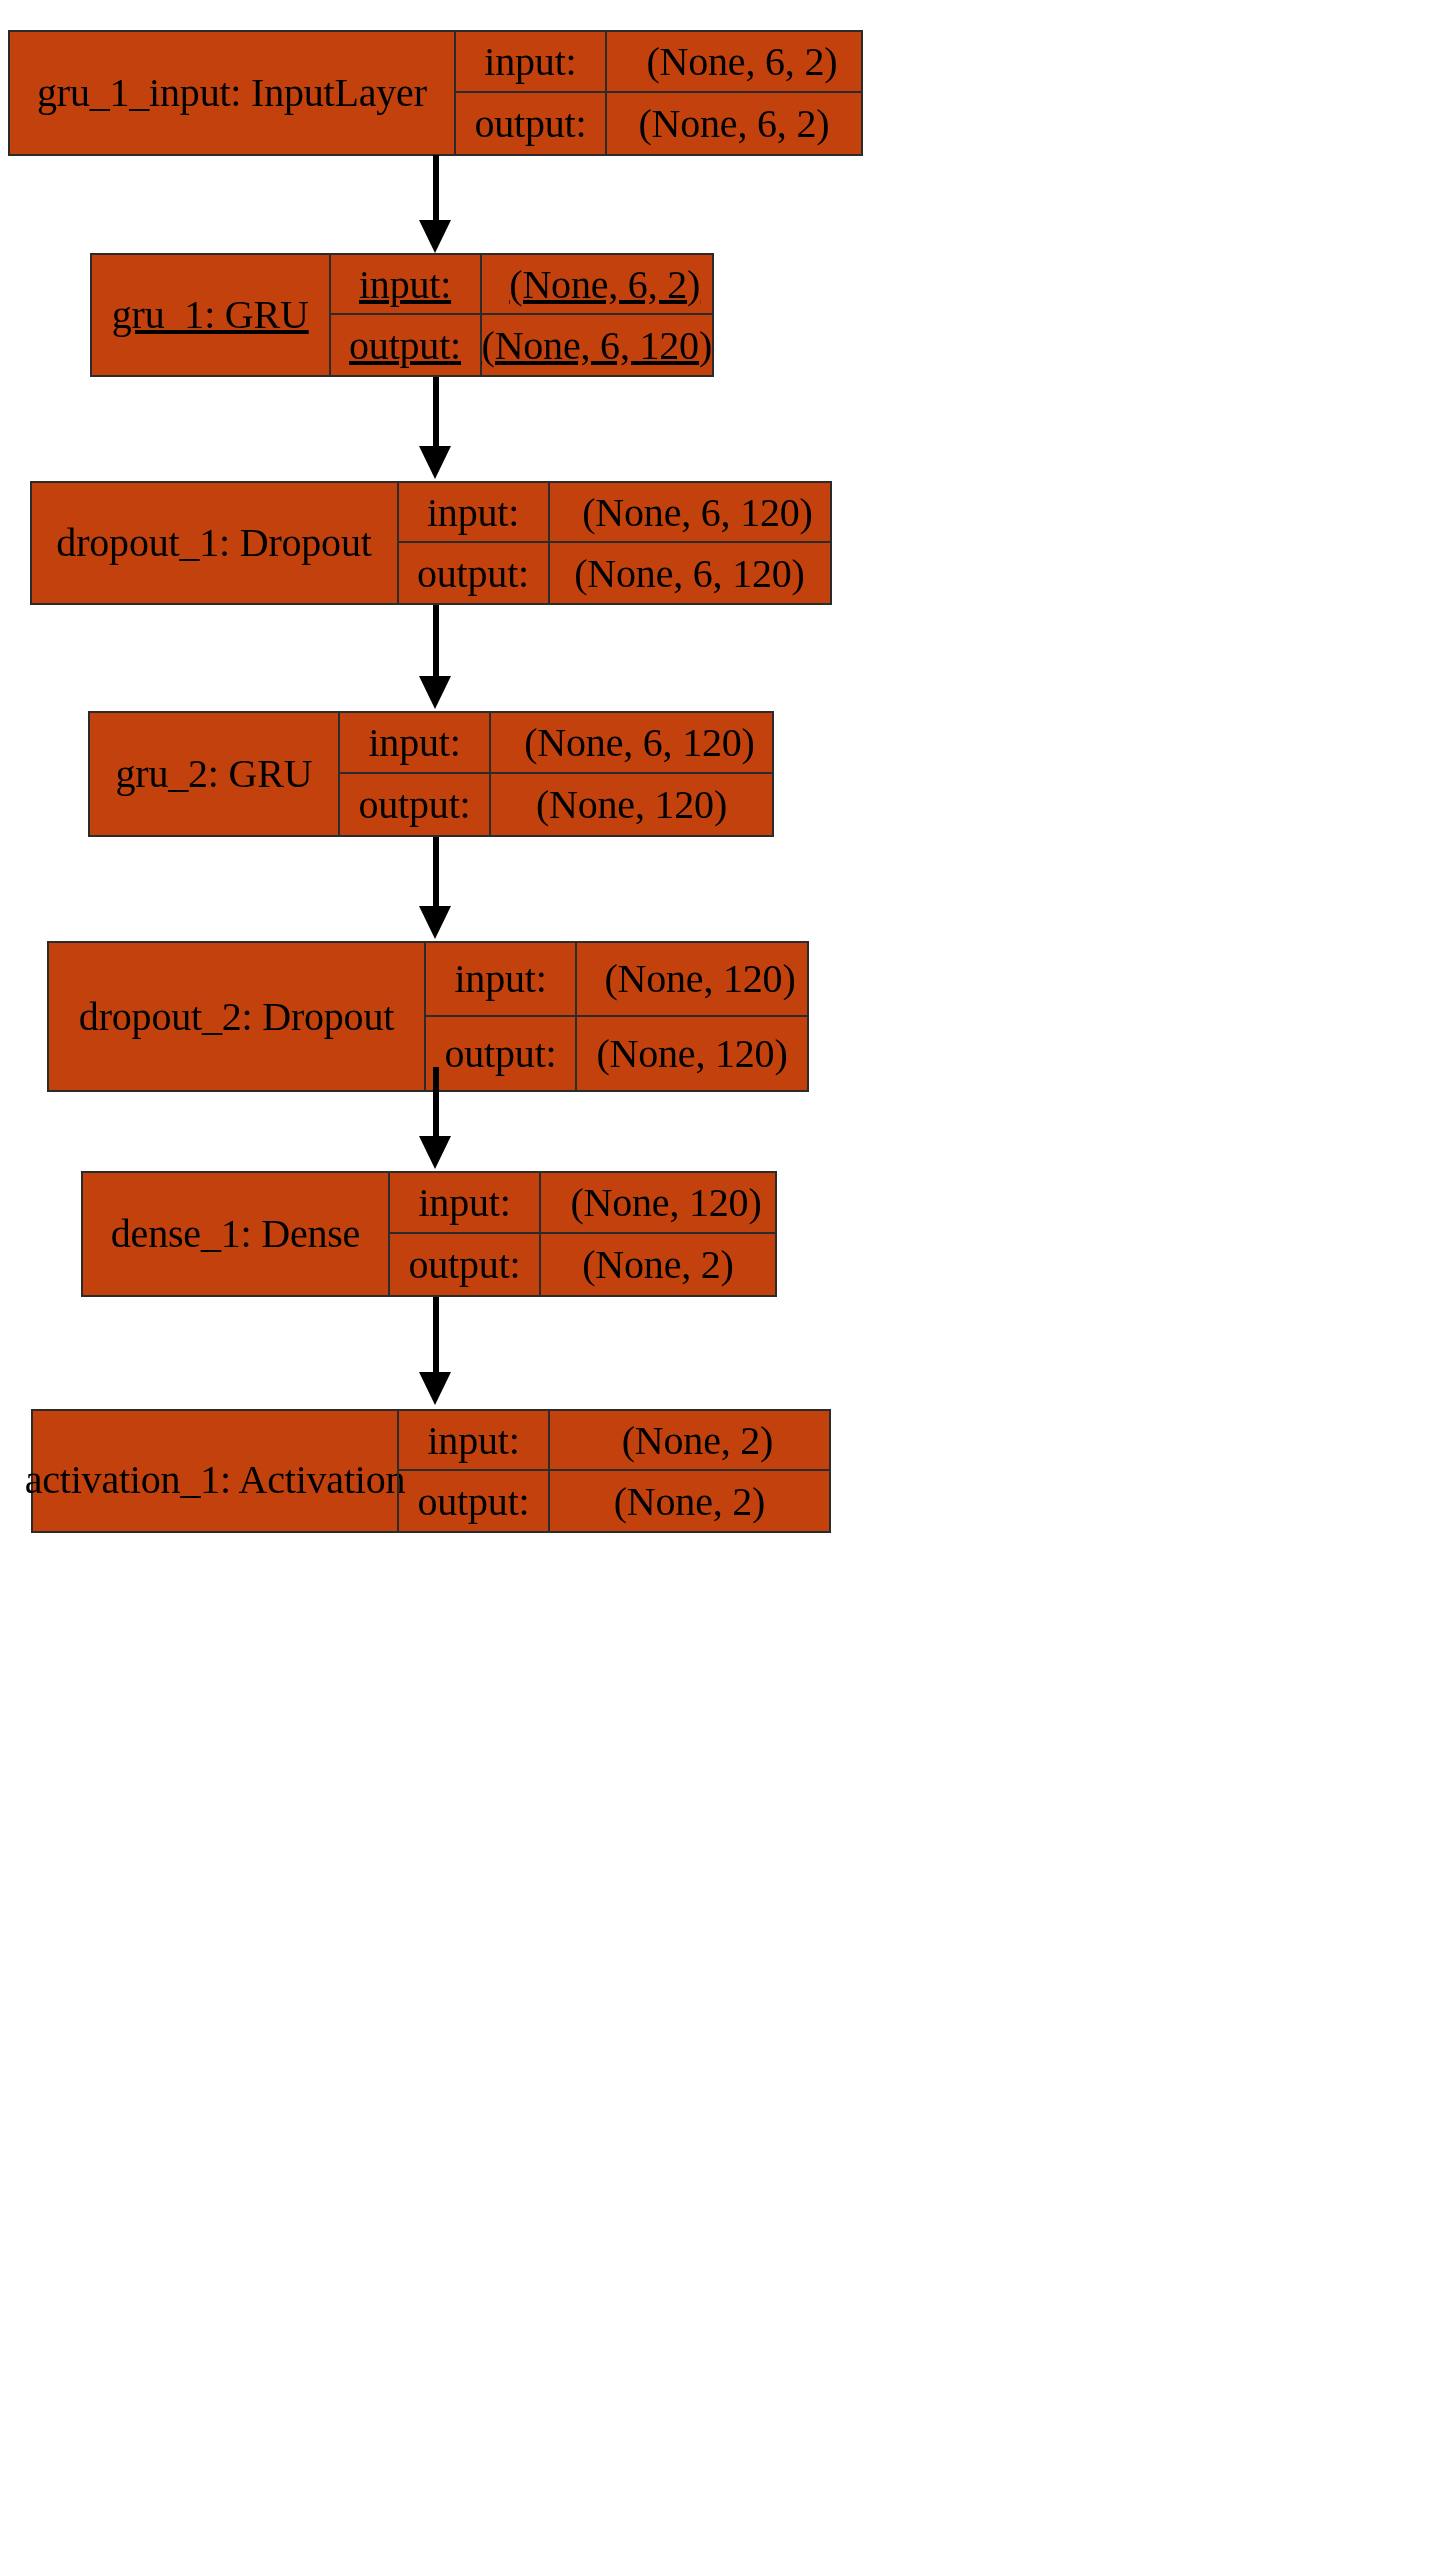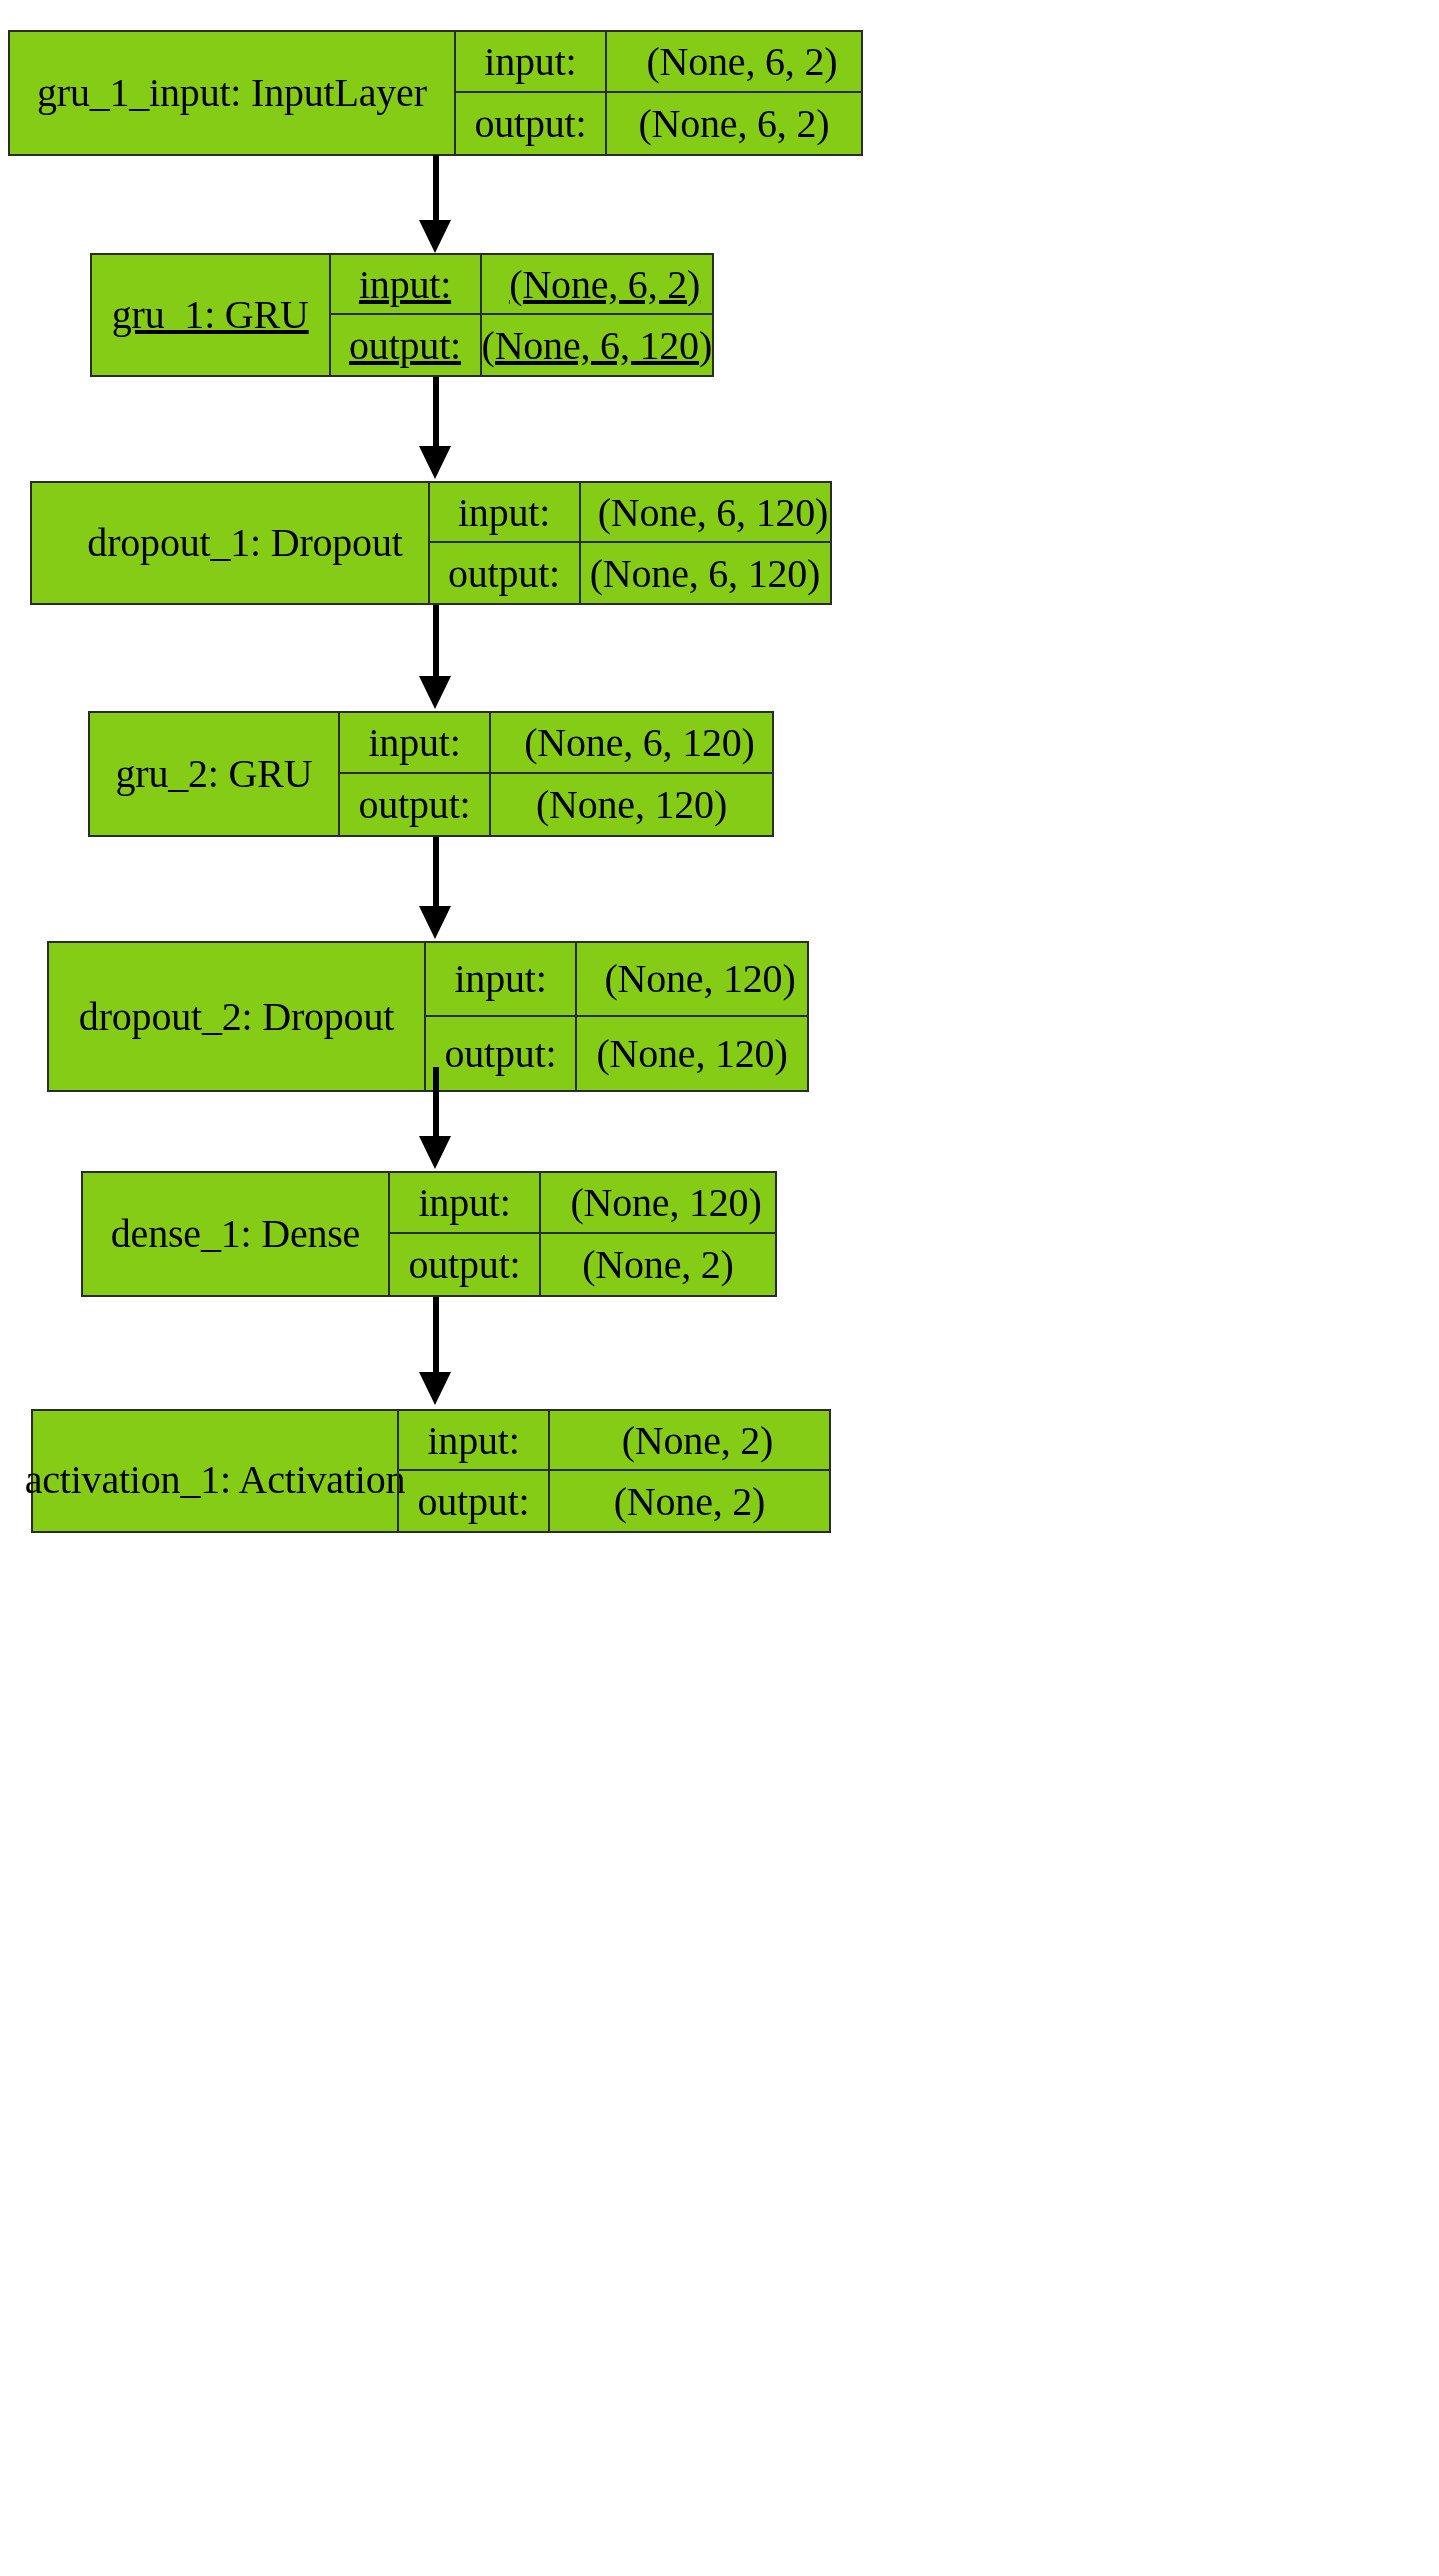--- a/index.html
+++ b/index.html
@@ -20,21 +20,21 @@
     overflow: hidden;
   }
 
   
   .node {
     position: absolute;
     display: flex;
     flex-direction: row;
     box-sizing: border-box;
     border: 2.9px solid #2b2b2b;
-    background: #84cc16;
+    background: #c2410c;
   }
   .node-name {
     display: flex;
     align-items: center;
     justify-content: center;
     box-sizing: border-box;
     padding: 0 13.8px;
     font-size: 40px;
     line-height: 1.05;
     white-space: nowrap;
@@ -137,21 +137,21 @@
         <div class="io-shape">(None, 6, 120)</div>
       </div>
     </div>
   </div>
 
   <div class="edge" style="left:433px; top:377px; width:5.9px; height:104px;">
     <div class="edge-line" style="height:71px;"></div>
     <div class="edge-head" style="top:69px;"></div>
   </div>
 
-  <div class="node" style="left:29.5px; top:481px; width:802px; height:124px;padding-left:31px;">
+  <div class="node" style="left:29.5px; top:481px; width:802px; height:124px;">
     <div class="node-name" style="width:365px;">dropout_1: Dropout</div>
     <div class="node-io">
       <div class="io-row first">
         <div class="io-label" style="width:151px;">input:</div>
         <div class="io-shape">(None, 6, 120)</div>
       </div>
       <div class="io-row">
         <div class="io-label" style="width:151px;">output:</div>
         <div class="io-shape">(None, 6, 120)</div>
       </div>

